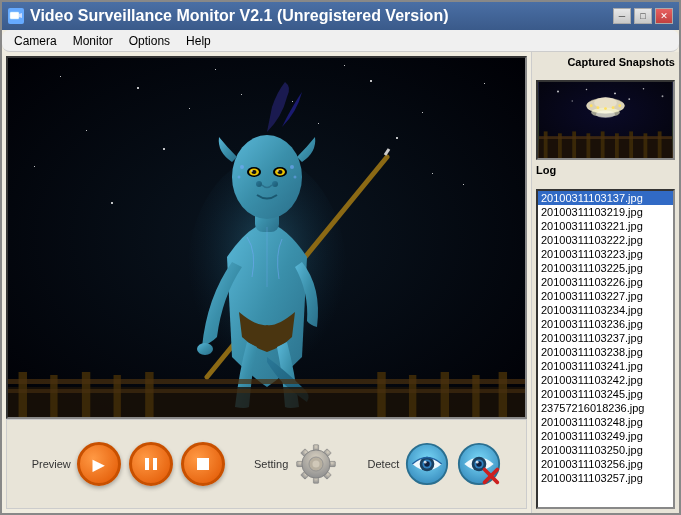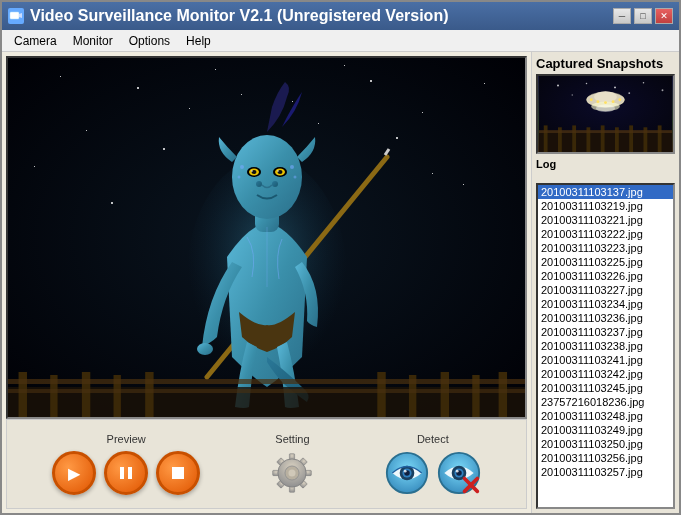--- a/index.html
+++ b/index.html
@@ -75,20 +75,21 @@
 
     
     .menu-bar {
       height: 22px;
       background: #f0f0f0;
       display: flex;
       align-items: center;
       padding: 0 4px;
       border-bottom: 1px solid #ccc;
       flex-shrink: 0;
+      border-radius: 8px;
     }
     .menu-item {
       padding: 2px 8px;
       cursor: pointer;
       font-size: 12px;
       color: #000;
     }
 
     
     .main-content {
@@ -147,21 +148,21 @@
       background: #e8e4d8;
       border: 1px solid #ccc;
       display: flex;
       align-items: center;
       justify-content: space-around;
       padding: 5px 10px;
       flex-shrink: 0;
     }
     .control-group {
       display: flex;
-      flex-direction: column;
+      flex-direction: row;
       align-items: center;
       gap: 6px;
     }
     .control-label {
       font-size: 11px;
       color: #333;
     }
     .control-buttons {
       display: flex;
       gap: 8px;
@@ -209,25 +210,25 @@
       width: 148px;
       display: flex;
       flex-direction: column;
       padding: 4px;
       background: #e8e4d8;
       border-left: 1px solid #ccc;
       flex-shrink: 0;
     }
 
     .snapshot-label {
-      font-size: 13px;
+      font-size: 11px;
       font-weight: bold;
       color: #000;
-      text-align: left;
-      margin-bottom: 3px;
+      text-align: right;
+      margin-bottom: 12px;
     }
 
     .snapshot-thumb {
       width: 100%;
       height: 80px;
       background: linear-gradient(to bottom, #1a1a3a 0%, #2a3a2a 60%, #3a2a1a 100%);
       border: 2px inset #888;
       position: relative;
       overflow: hidden;
       flex-shrink: 0;

